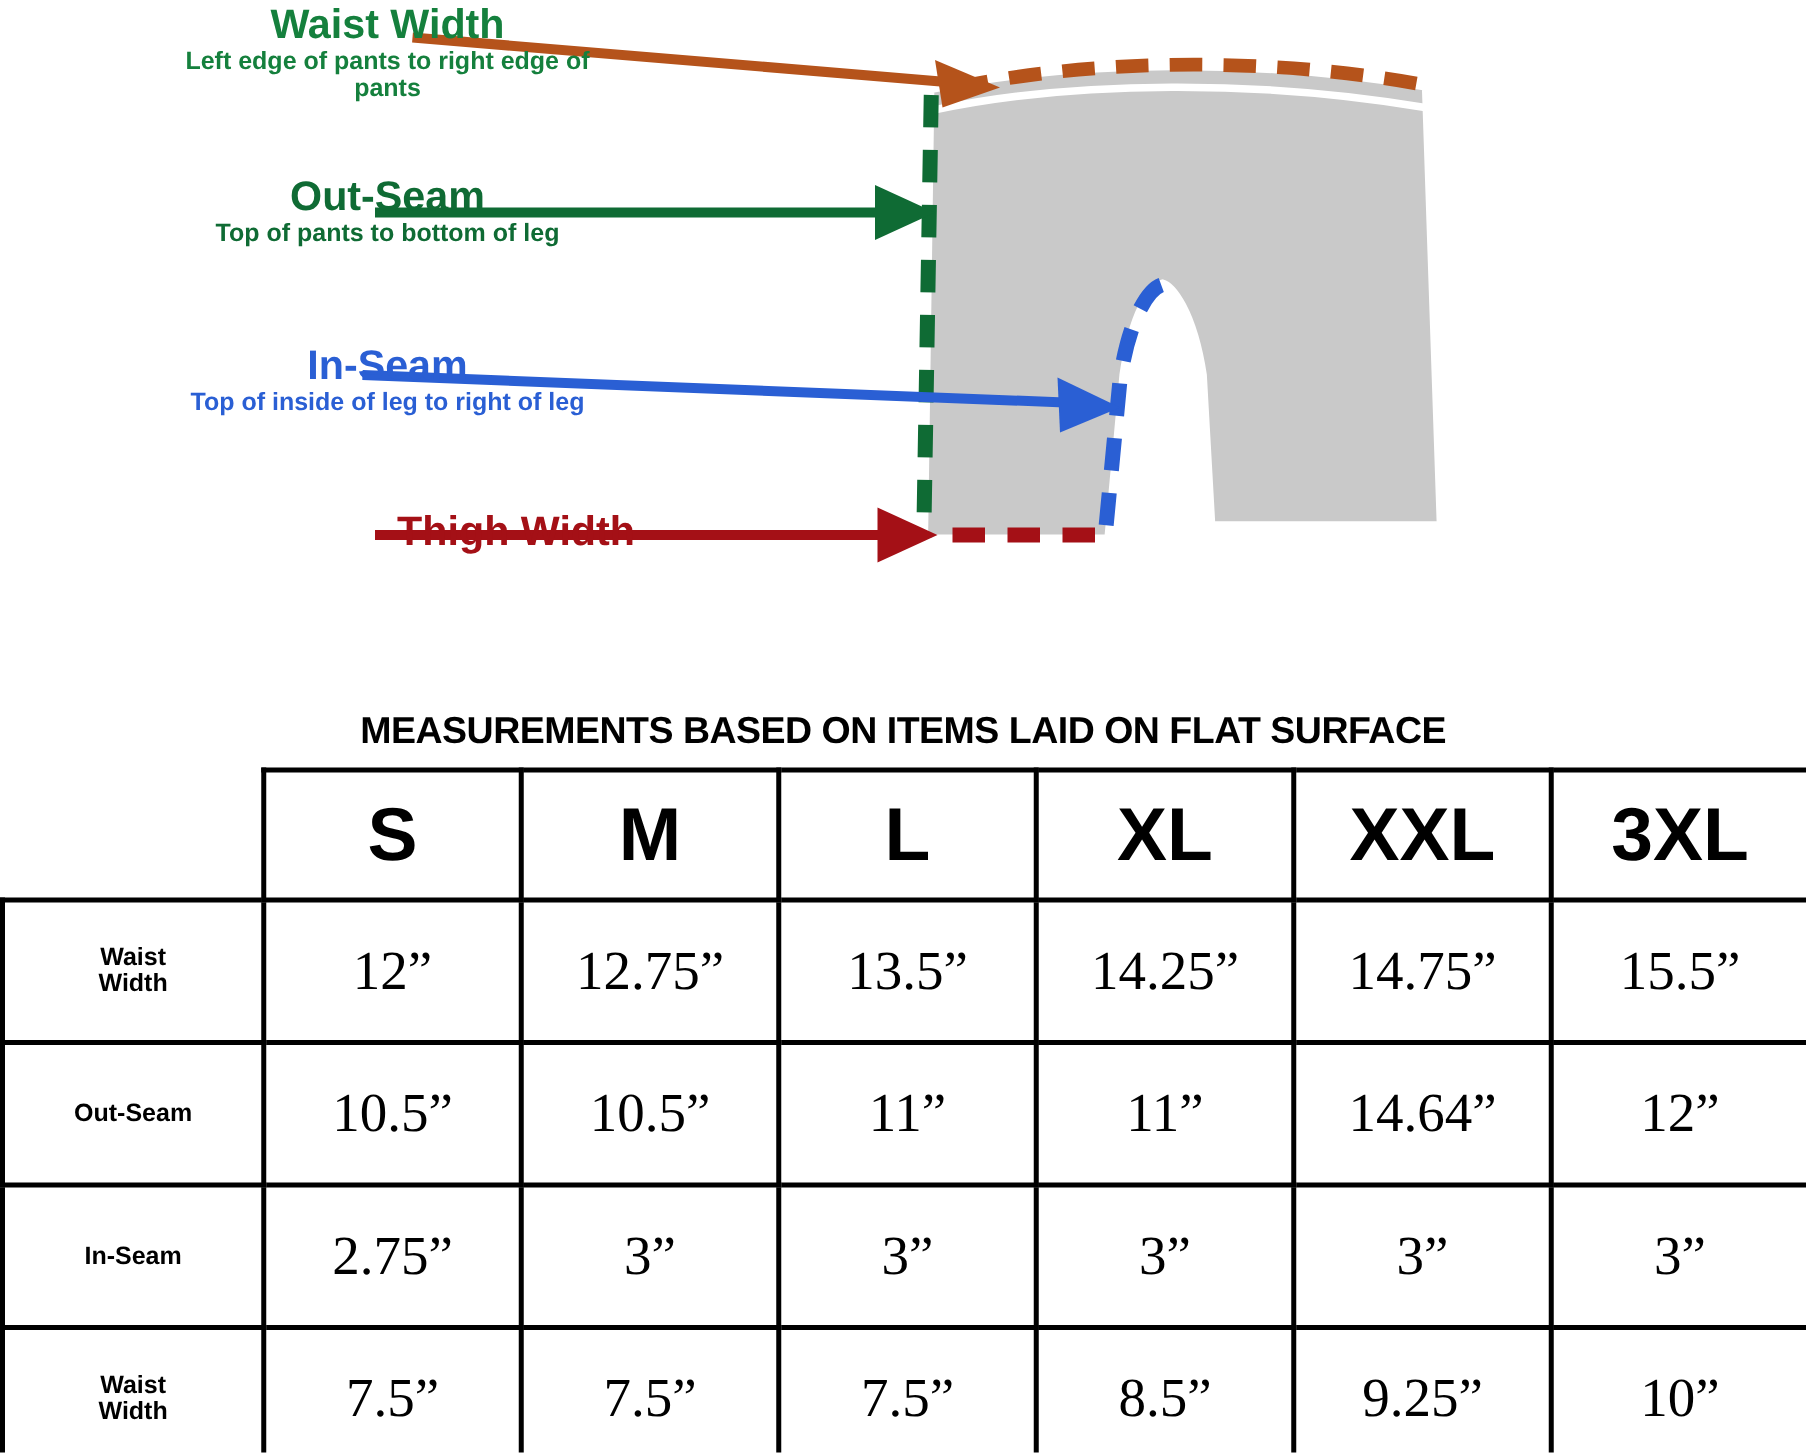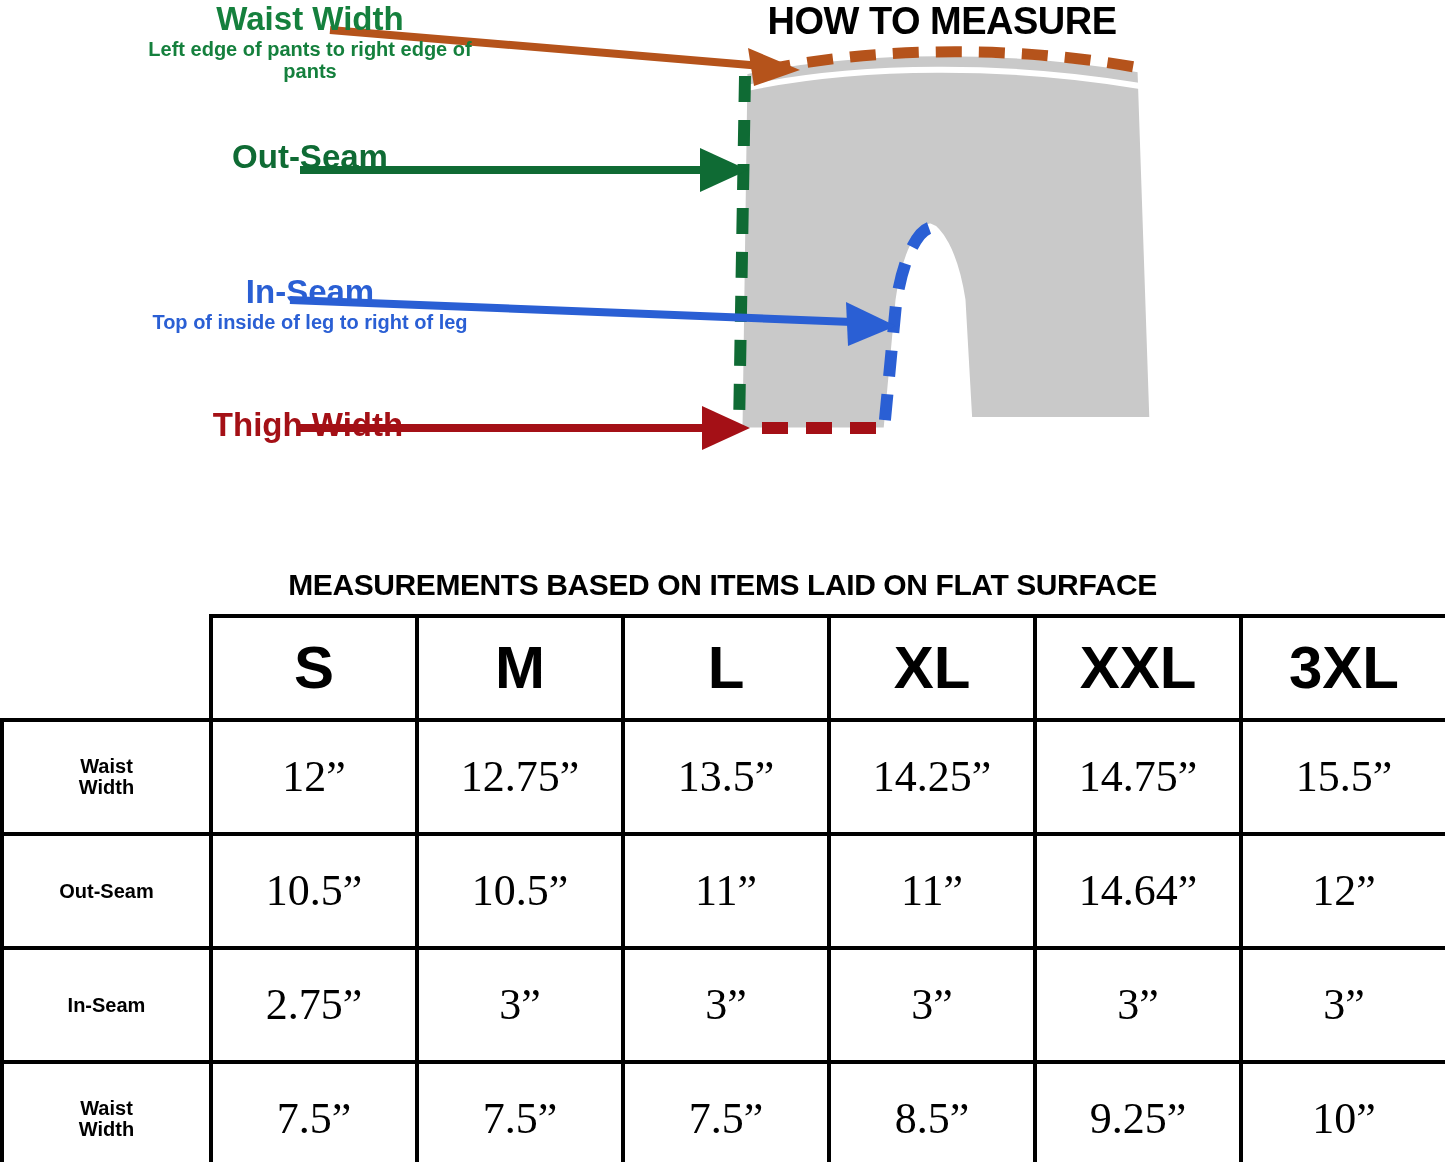--- a/index.html
+++ b/index.html
@@ -48,21 +48,21 @@
   .callout .c-desc {
     font-size: 20px;
     font-weight: bold;
     line-height: 1.12;
     margin-top: 2px;
   }
 
   #callout-waist   { left: 120px; top: 2px;   width: 380px; color: #15803d; }
   #callout-outseam { left: 130px; top: 140px; width: 360px; color: #0f6b34; }
   #callout-inseam  { left: 120px; top: 275px; width: 380px; color: #2a5fd4; }
-  #callout-thigh   { left: 108px; top: 408px; width: 400px; color: #a41016; }
+  #callout-thigh   { left: 108px; top: 408px; width: 400px; color: #a41016; text-align: right; }
 
   #diagram-svg {
     position: absolute;
     left: 0;
     top: 0;
   }
 
   
   #table-area {
     position: absolute;
@@ -116,21 +116,20 @@
     font-family: Liberation Serif, serif;
   }
   col.c0 { width: 209px; }
   col.cs { width: 206px; }
 </style>
 </head>
 <body>
 
 <div id="diagram-area">
 
-  <div id="how-to-measure-title">HOW TO MEASURE</div>
 
   <svg id="diagram-svg" width="1445" height="568" viewBox="0 0 1445 568">
 
     <path d="M745,72
              C 860,48 1010,48 1140,70
              L 1152,424
              L 970,424
              L 963,300
              C 955,248 938,228 930,226
              C 920,228 905,250 898,300
@@ -164,20 +163,21 @@
     <polygon points="750,428 702,406 702,450" fill="#a41016"></polygon>
   </svg>
 
   <div class="callout" id="callout-waist">
     <div class="c-title">Waist Width</div>
     <div class="c-desc">Left edge of pants to right edge of pants</div>
   </div>
 
   <div class="callout" id="callout-outseam">
     <div class="c-title">Out-Seam</div>
+    <div class="c-desc">Top of pants to bottom of leg</div>
   </div>
 
   <div class="callout" id="callout-inseam">
     <div class="c-title">In-Seam</div>
     <div class="c-desc">Top of inside of leg to right of leg</div>
   </div>
 
   <div class="callout" id="callout-thigh">
     <div class="c-title">Thigh Width</div>
   </div>

